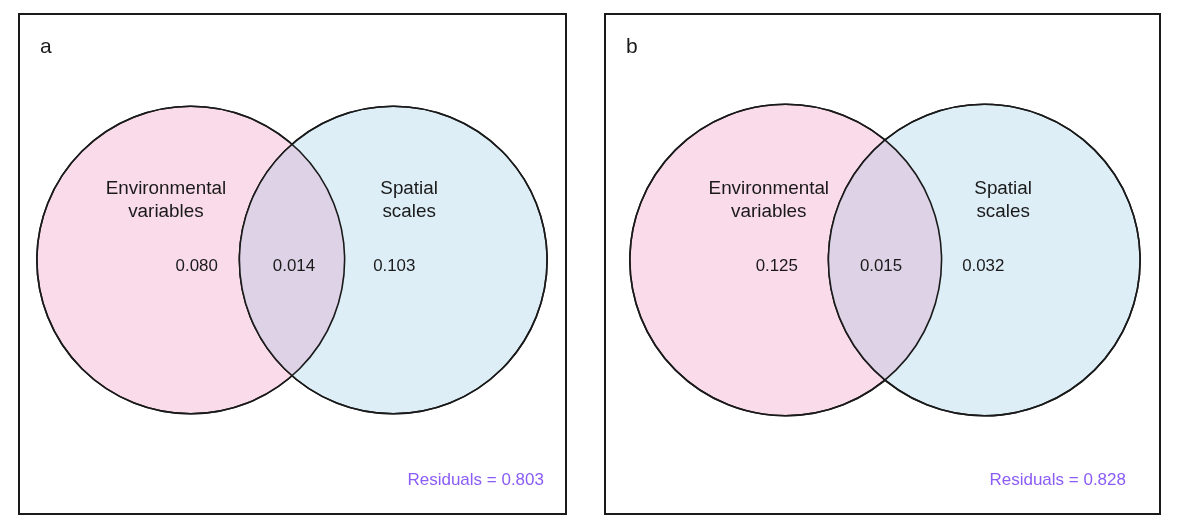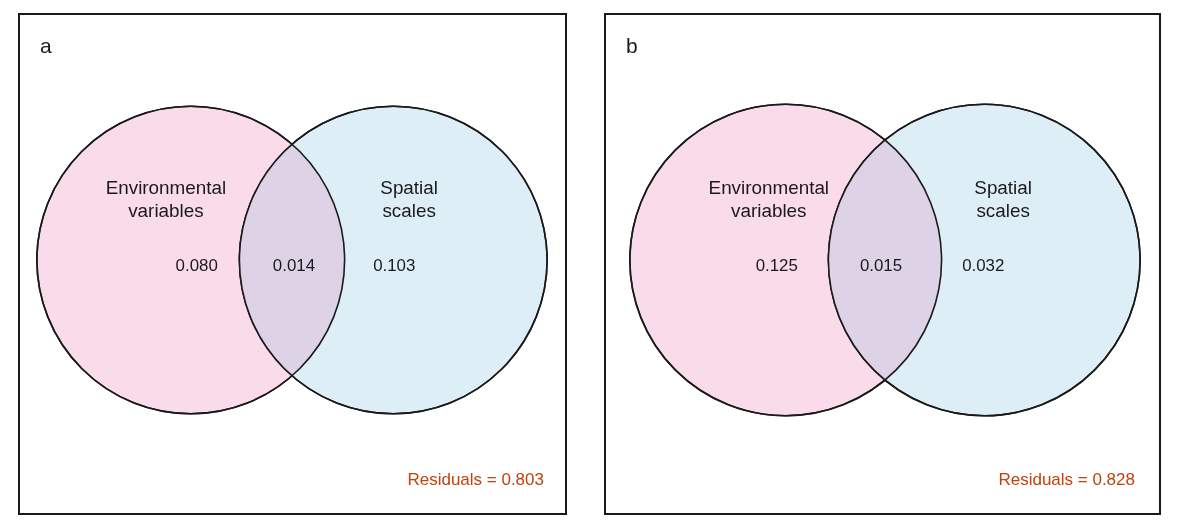--- a/index.html
+++ b/index.html
@@ -48,21 +48,21 @@
   }
   .set-label {
     font-size: 19px;
   }
   .frac-value {
     font-size: 17px;
   }
   .residuals {
     position: absolute;
     font-size: 17px;
-    color: #c2410c;
+    color: #8b5cf6;
     white-space: nowrap;
   }
 </style>
 </head>
 <body>
 
 <div id="figure">
 
   <div class="panel" id="panel-a">
     <span class="panel-label" style="left:20px; top:20px;">a</span>
@@ -124,16 +124,16 @@
       <text class="venn-text set-label" x="164" y="204" text-anchor="middle">variables</text>
 
       <text class="venn-text set-label" x="400" y="180" text-anchor="middle">Spatial</text>
       <text class="venn-text set-label" x="400" y="204" text-anchor="middle">scales</text>
 
       <text class="venn-text frac-value" x="172" y="258" text-anchor="middle">0.125</text>
       <text class="venn-text frac-value" x="277" y="258" text-anchor="middle">0.015</text>
       <text class="venn-text frac-value" x="380" y="258" text-anchor="middle">0.032</text>
     </svg>
 
-    <span class="residuals" style="right:24px; bottom:23px;">Residuals = 0.828</span>
+    <span class="residuals" style="right:33px; bottom:23px;">Residuals = 0.828</span>
   </div>
 
 </div>
 
 </body></html>

